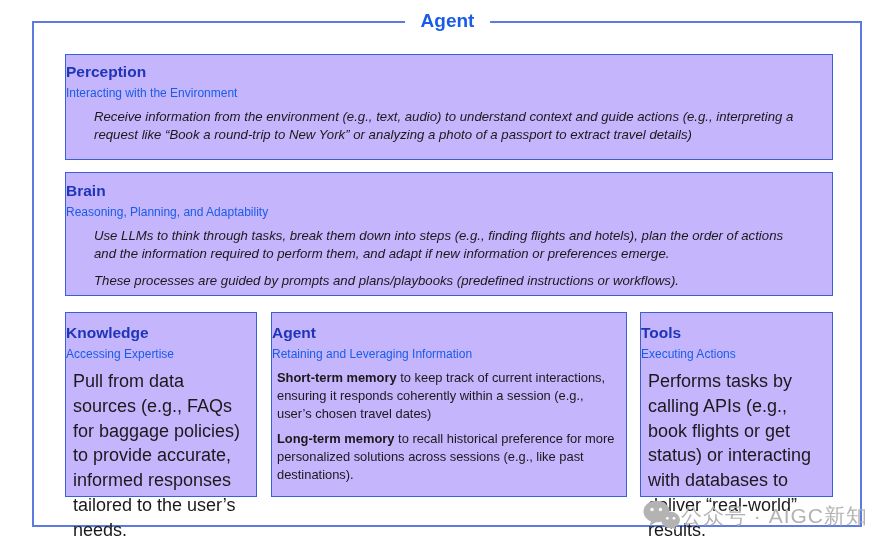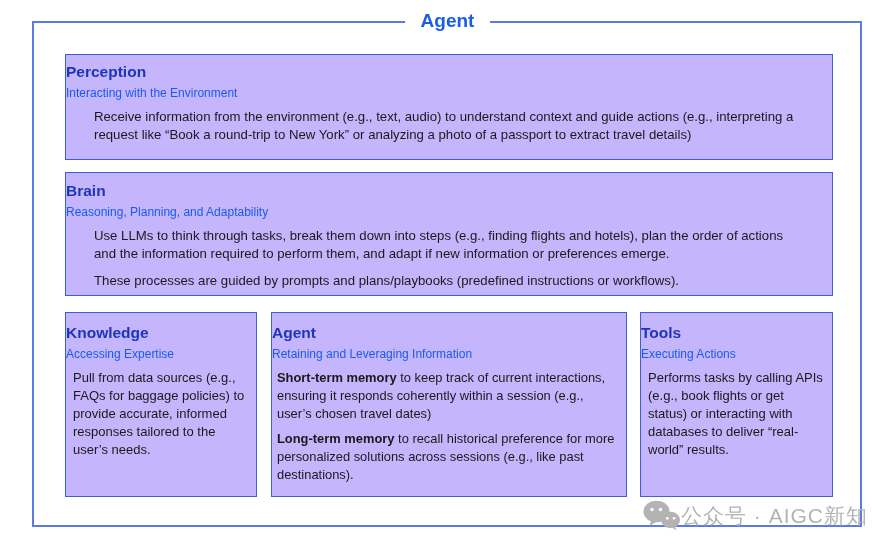--- a/index.html
+++ b/index.html
@@ -61,23 +61,23 @@
   .box-subtitle {
     font-size: 12px;
     color: var(--subtitle-color);
     margin-bottom: 8px;
   }
   .box-body {
     font-size: 13.2px;
     color: var(--body-color);
     line-height: 1.38;
   }
-  .box-perception .box-body, .box-brain .box-body { padding: 0 28px; }
+  .box-perception .box-body, .box-brain .box-body { padding: 0 28px; font-style: italic; }
   .box-brain .box-body + .box-body { margin-top: 9px; }
-  .box-knowledge .box-body, .box-tools .box-body { padding: 0 7px; font-size: 13px; }
+  .box-knowledge .box-body, .box-tools .box-body { padding: 0 7px; font-size: 18px; }
   .box-memory .box-body { padding: 0 5px; font-size: 12.9px; }
   .box-memory .box-body + .box-body { margin-top: 8px; }
   .box-body b { font-weight: bold; }
 
   .watermark {
     position: absolute;
     right: 17px; top: 500px;
     display: flex;
     align-items: center;
     color: var(--watermark-color);

